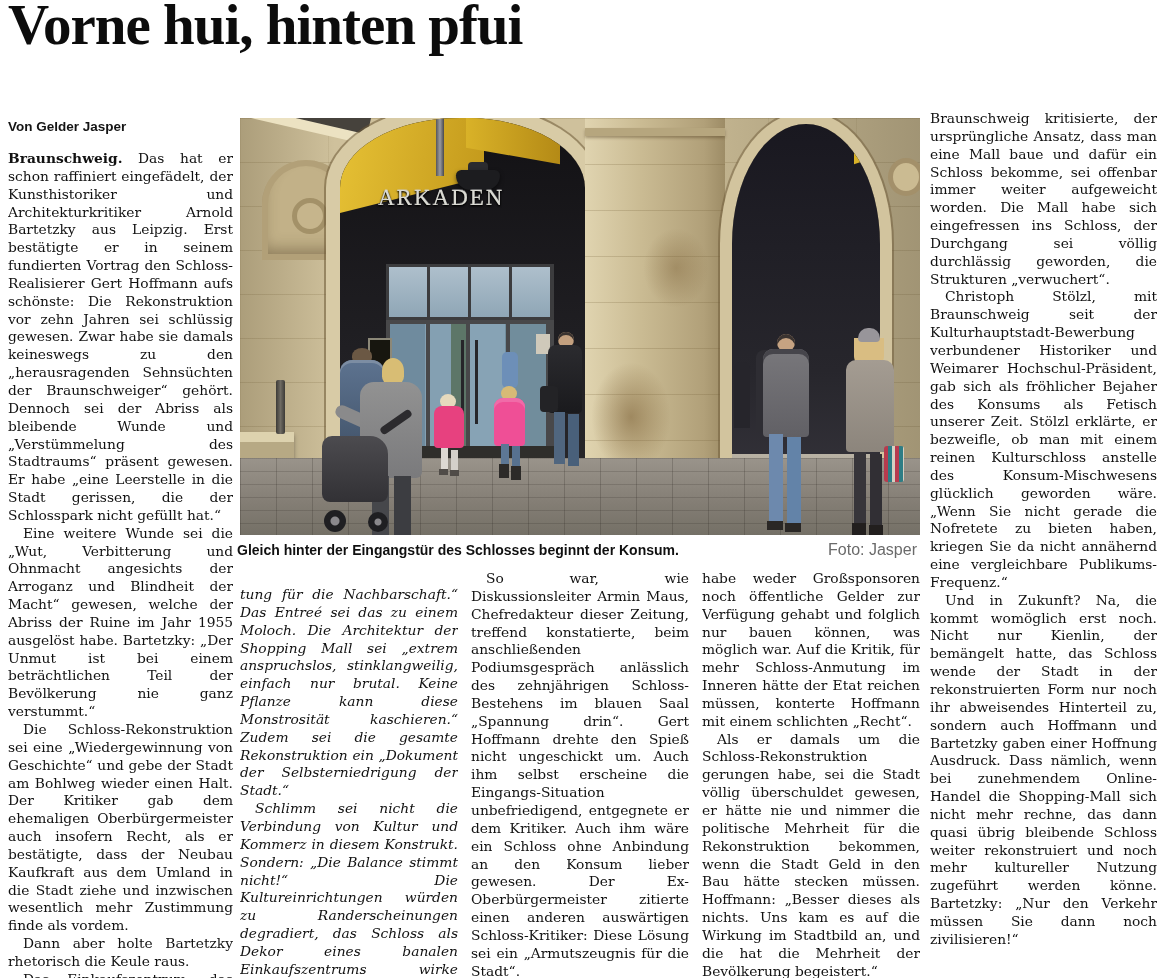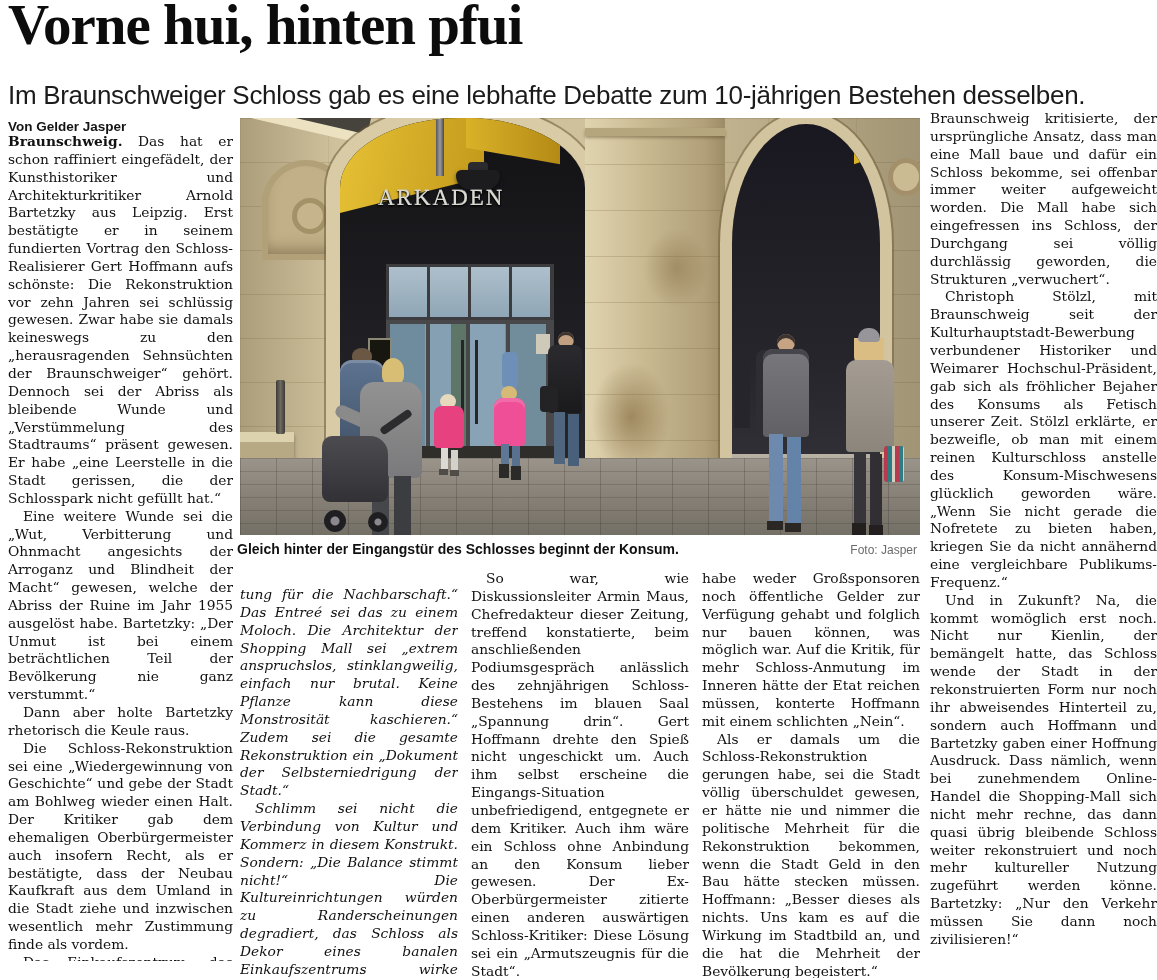--- a/index.html
+++ b/index.html
@@ -11,30 +11,30 @@
   .subhead{position:absolute;left:8px;top:80px;width:1100px;font-family:"Liberation Sans",sans-serif;
            font-size:26px;font-weight:400;letter-spacing:-.3px;color:#1b1b1b;}
   .byline{position:absolute;left:8px;top:119px;font-family:"Liberation Sans",sans-serif;
           font-size:13.5px;font-weight:700;color:#141414;}
   
   .col{position:absolute;overflow:hidden;font-size:13.8px;line-height:17.85px;
        text-align:justify;hyphens:auto;-webkit-hyphens:auto;}
   .col p{margin:0;}
   .col p.ind{text-indent:15px;}
   .dateline{font-weight:700;}
-  .c1{left:8px;  top:133px;width:225px;height:828px;}
+  .c1{left:8px;  top:150px;width:225px;height:828px;}
   .c2{left:240px;top:586px;width:218px;height:408px;font-style:italic;}
   .c3{left:471px;top:570px;width:218px;height:408px;}
   .c4{left:702px;top:570px;width:218px;height:408px;}
   .c5{left:930px;top:110px;width:227px;height:860px;}
   
   .caption-row{position:absolute;left:237px;top:541px;width:680px;display:flex;
                justify-content:space-between;align-items:baseline;}
   .caption{font-family:"Liberation Sans",sans-serif;font-size:14px;font-weight:700;color:#101010;}
-  .credit{font-family:"Liberation Sans",sans-serif;font-size:12px;color:#6a6a6a;text-align:right;}
+  .credit{font-family:"Liberation Sans",sans-serif;font-size:16px;color:#6a6a6a;text-align:right;}
   
   .photo{position:absolute;left:240px;top:118px;width:680px;height:417px;overflow:hidden;
          background:#cfc19c;}
   .photo div{position:absolute;}
   .ph-joints{inset:0;background:
      repeating-linear-gradient(180deg,rgba(115,95,55,.20) 0 1px,transparent 1px 44px),
      repeating-linear-gradient(90deg,rgba(115,95,55,.10) 0 1px,transparent 1px 88px);}
   .ph-shade{inset:0;background:linear-gradient(90deg,rgba(80,65,35,.28),transparent 14%,
      transparent 52%,rgba(80,65,35,.12) 72%,rgba(55,45,25,.30));}
   .ph-cornice{left:-10px;top:0;width:130px;height:10px;background:#ece2c2;
@@ -157,28 +157,27 @@
      background:repeating-linear-gradient(90deg,#b73b4e 0 4px,#2e7d85 4px 8px,#d8cfc0 8px 11px);}
   .wr-legs{left:10px;top:124px;width:12px;height:74px;background:#37353a;box-shadow:16px 2px 0 #312f34;}
   .wr-boots{left:8px;top:195px;width:14px;height:12px;background:#221f1e;box-shadow:17px 2px 0 #221f1e;}
 </style>
 </head>
 <body>
 
 <div class="page">
 
   <h1 class="headline">Vorne hui, hinten pfui</h1>
-  <div class="subhead">Im Braunschweiger Schloss gab es eine lebhafte Debatte zum 10-jährigen Bestehen desselben.</div>
   <div class="byline">Von Gelder Jasper</div>
 
   <div class="col c1">
     <p class="para"><b class="dateline">Braunschweig.</b> <span>Das hat er schon raffiniert eingefädelt, der Kunsthistoriker und Architekturkritiker Arnold Bartetzky aus Leipzig. Erst bestätigte er in seinem fundierten Vortrag den Schloss-Realisierer Gert Hoffmann aufs schönste: Die Rekonstruktion vor zehn Jahren sei schlüssig gewesen. Zwar habe sie damals keineswegs zu den „herausragenden Sehnsüchten der Braunschweiger“ gehört. Dennoch sei der Abriss als bleibende Wunde und „Verstümmelung des Stadtraums“ präsent gewesen. Er habe „eine Leerstelle in die Stadt gerissen, die der Schlosspark nicht gefüllt hat.“</span></p>
     <p class="ind">Eine weitere Wunde sei die „Wut, Verbitterung und Ohnmacht angesichts der Arroganz und Blindheit der Macht“ gewesen, welche der Abriss der Ruine im Jahr 1955 ausgelöst habe. Bartetzky: „Der Unmut ist bei einem beträchtlichen Teil der Bevölkerung nie ganz verstummt.“</p>
+    <p class="ind">Die Schloss-Rekonstruktion sei eine „Wiedergewinnung von Geschichte“ und gebe der Stadt am Bohlweg wieder einen Halt. Der Kritiker gab dem ehemaligen Oberbürgermeister auch insofern Recht, als er bestätigte, dass der Neubau Kaufkraft aus dem Umland in die Stadt ziehe und inzwischen wesentlich mehr Zustimmung finde als vordem.</p>
     <p class="ind">Dann aber holte Bartetzky rhetorisch die Keule raus.</p>
-    <p class="ind">Die Schloss-Rekonstruktion sei eine „Wiedergewinnung von Geschichte“ und gebe der Stadt am Bohlweg wieder einen Halt. Der Kritiker gab dem ehemaligen Oberbürgermeister auch insofern Recht, als er bestätigte, dass der Neubau Kaufkraft aus dem Umland in die Stadt ziehe und inzwischen wesentlich mehr Zustimmung finde als vordem.</p>
     <p class="ind">Das Einkaufszentrum, das sich raumgreifend aus der Schloss-Rekonstruktion herauswölbe, sei „eine Zerstörung von Stadtraum, ein gigantischer Autist, der die Stadt okkupiert, voller Verach-</p>
   </div>
 
   <div class="photo">
     <div class="ph-joints"></div>
     <div class="ph-shade"></div>
     <div class="ph-cornice"></div>
     <div class="ph-niche"></div>
     <div class="ph-rosette"></div>
     <div class="ph-ledge"></div>
@@ -278,21 +277,21 @@
 
   <div class="col c2">
     <p>tung für die Nachbarschaft.“ Das Entreé sei das zu einem Moloch. Die Architektur der Shopping Mall sei „extrem anspruchslos, stinklangweilig, einfach nur brutal. Keine Pflanze kann diese Monstrosität kaschieren.“ Zudem sei die gesamte Rekonstruktion ein „Dokument der Selbsterniedrigung der Stadt.“</p>
     <p class="ind">Schlimm sei nicht die Verbindung von Kultur und Kommerz in diesem Konstrukt. Sondern: „Die Balance stimmt nicht!“ Die Kultureinrichtungen würden zu Randerscheinungen degradiert, das Schloss als Dekor eines banalen Einkaufszentrums wirke verstörend auf jene, die sich einen Sinn für die Angemessenheit architektonischer Würdeformen erhalten hätten. Bartetzky: „Als ich</p>
   </div>
   <div class="col c3">
     <p class="ind">So war, wie Diskussionsleiter Armin Maus, Chefredakteur dieser Zeitung, treffend konstatierte, beim anschließenden Podiumsgespräch anlässlich des zehnjährigen Schloss-Bestehens im blauen Saal „Spannung drin“. Gert Hoffmann drehte den Spieß nicht ungeschickt um. Auch ihm selbst erscheine die Eingangs-Situation unbefriedigend, entgegnete er dem Kritiker. Auch ihm wäre ein Schloss ohne Anbindung an den Konsum lieber gewesen. Der Ex-Oberbürgermeister zitierte einen anderen auswärtigen Schloss-Kritiker: Diese Lösung sei ein „Armutszeugnis für die Stadt“.</p>
 
   </div>
   <div class="col c4">
-    <p>habe weder Großsponsoren noch öffentliche Gelder zur Verfügung gehabt und folglich nur bauen können, was möglich war. Auf die Kritik, für mehr Schloss-Anmutung im Inneren hätte der Etat reichen müssen, konterte Hoffmann mit einem schlichten „Nein“.</p>
+    <p>habe weder Großsponsoren noch öffentliche Gelder zur Verfügung gehabt und folglich nur bauen können, was möglich war. Auf die Kritik, für mehr Schloss-Anmutung im Inneren hätte der Etat reichen müssen, konterte Hoffmann mit einem schlichten „Recht“.</p>
     <p class="ind">Als er damals um die Schloss-Rekonstruktion gerungen habe, sei die Stadt völlig überschuldet gewesen, er hätte nie und nimmer die politische Mehrheit für die Rekonstruktion bekommen, wenn die Stadt Geld in den Bau hätte stecken müssen. Hoffmann: „Besser dieses als nichts. Uns kam es auf die Wirkung im Stadtbild an, und die hat die Mehrheit der Bevölkerung begeistert.“</p>
 
   </div>
 
   <div class="col c5">
     <p>Braunschweig kritisierte, der ursprüngliche Ansatz, dass man eine Mall baue und dafür ein Schloss bekomme, sei offenbar immer weiter aufgeweicht worden. Die Mall habe sich eingefressen ins Schloss, der Durchgang sei völlig durchlässig geworden, die Strukturen „verwuchert“.</p>
     <p class="ind">Christoph Stölzl, mit Braunschweig seit der Kulturhauptstadt-Bewerbung verbundener Historiker und Weimarer Hochschul-Präsident, gab sich als fröhlicher Bejaher des Konsums als Fetisch unserer Zeit. Stölzl erklärte, er bezweifle, ob man mit einem reinen Kulturschloss anstelle des Konsum-Mischwesens glücklich geworden wäre. „Wenn Sie nicht gerade die Nofretete zu bieten haben, kriegen Sie da nicht annähernd eine vergleichbare Publikums-Frequenz.“</p>
     <p class="ind">Und in Zukunft? Na, die kommt womöglich erst noch. Nicht nur Kienlin, der bemängelt hatte, das Schloss wende der Stadt in der rekonstruierten Form nur noch ihr abweisendes Hinterteil zu, sondern auch Hoffmann und Bartetzky gaben einer Hoffnung Ausdruck. Dass nämlich, wenn bei zunehmendem Online-Handel die Shopping-Mall sich nicht mehr rechne, das dann quasi übrig bleibende Schloss weiter rekonstruiert und noch mehr kultureller Nutzung zugeführt werden könne. Bartetzky: „Nur den Verkehr müssen Sie dann noch zivilisieren!“</p>
   </div>
 

